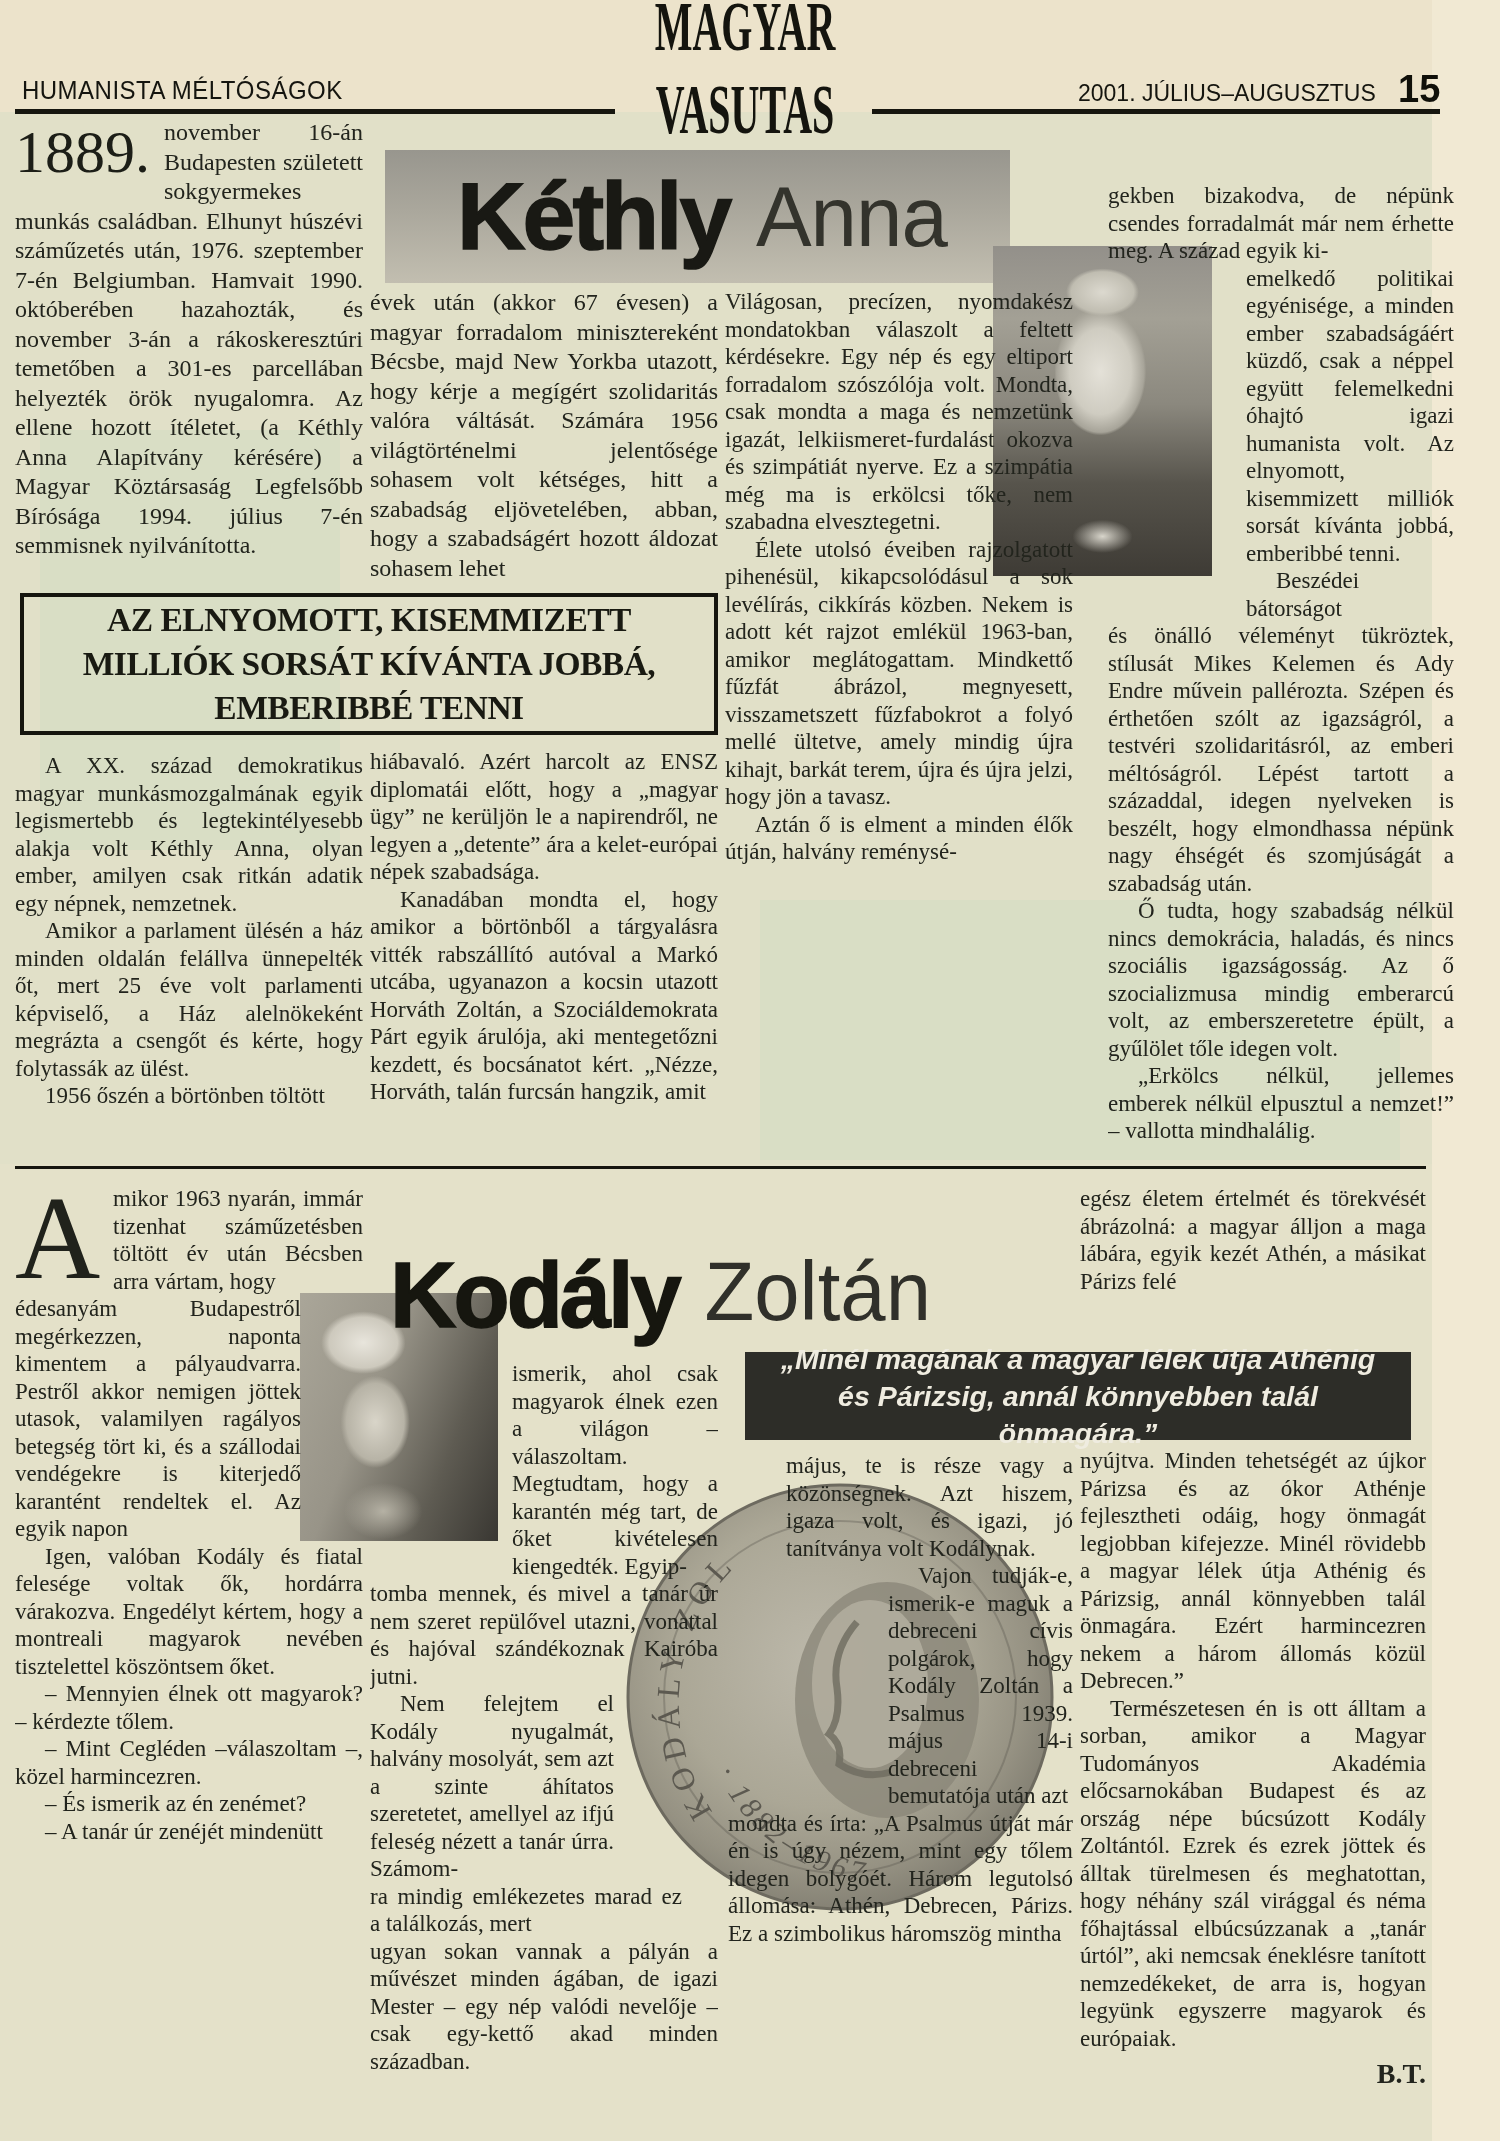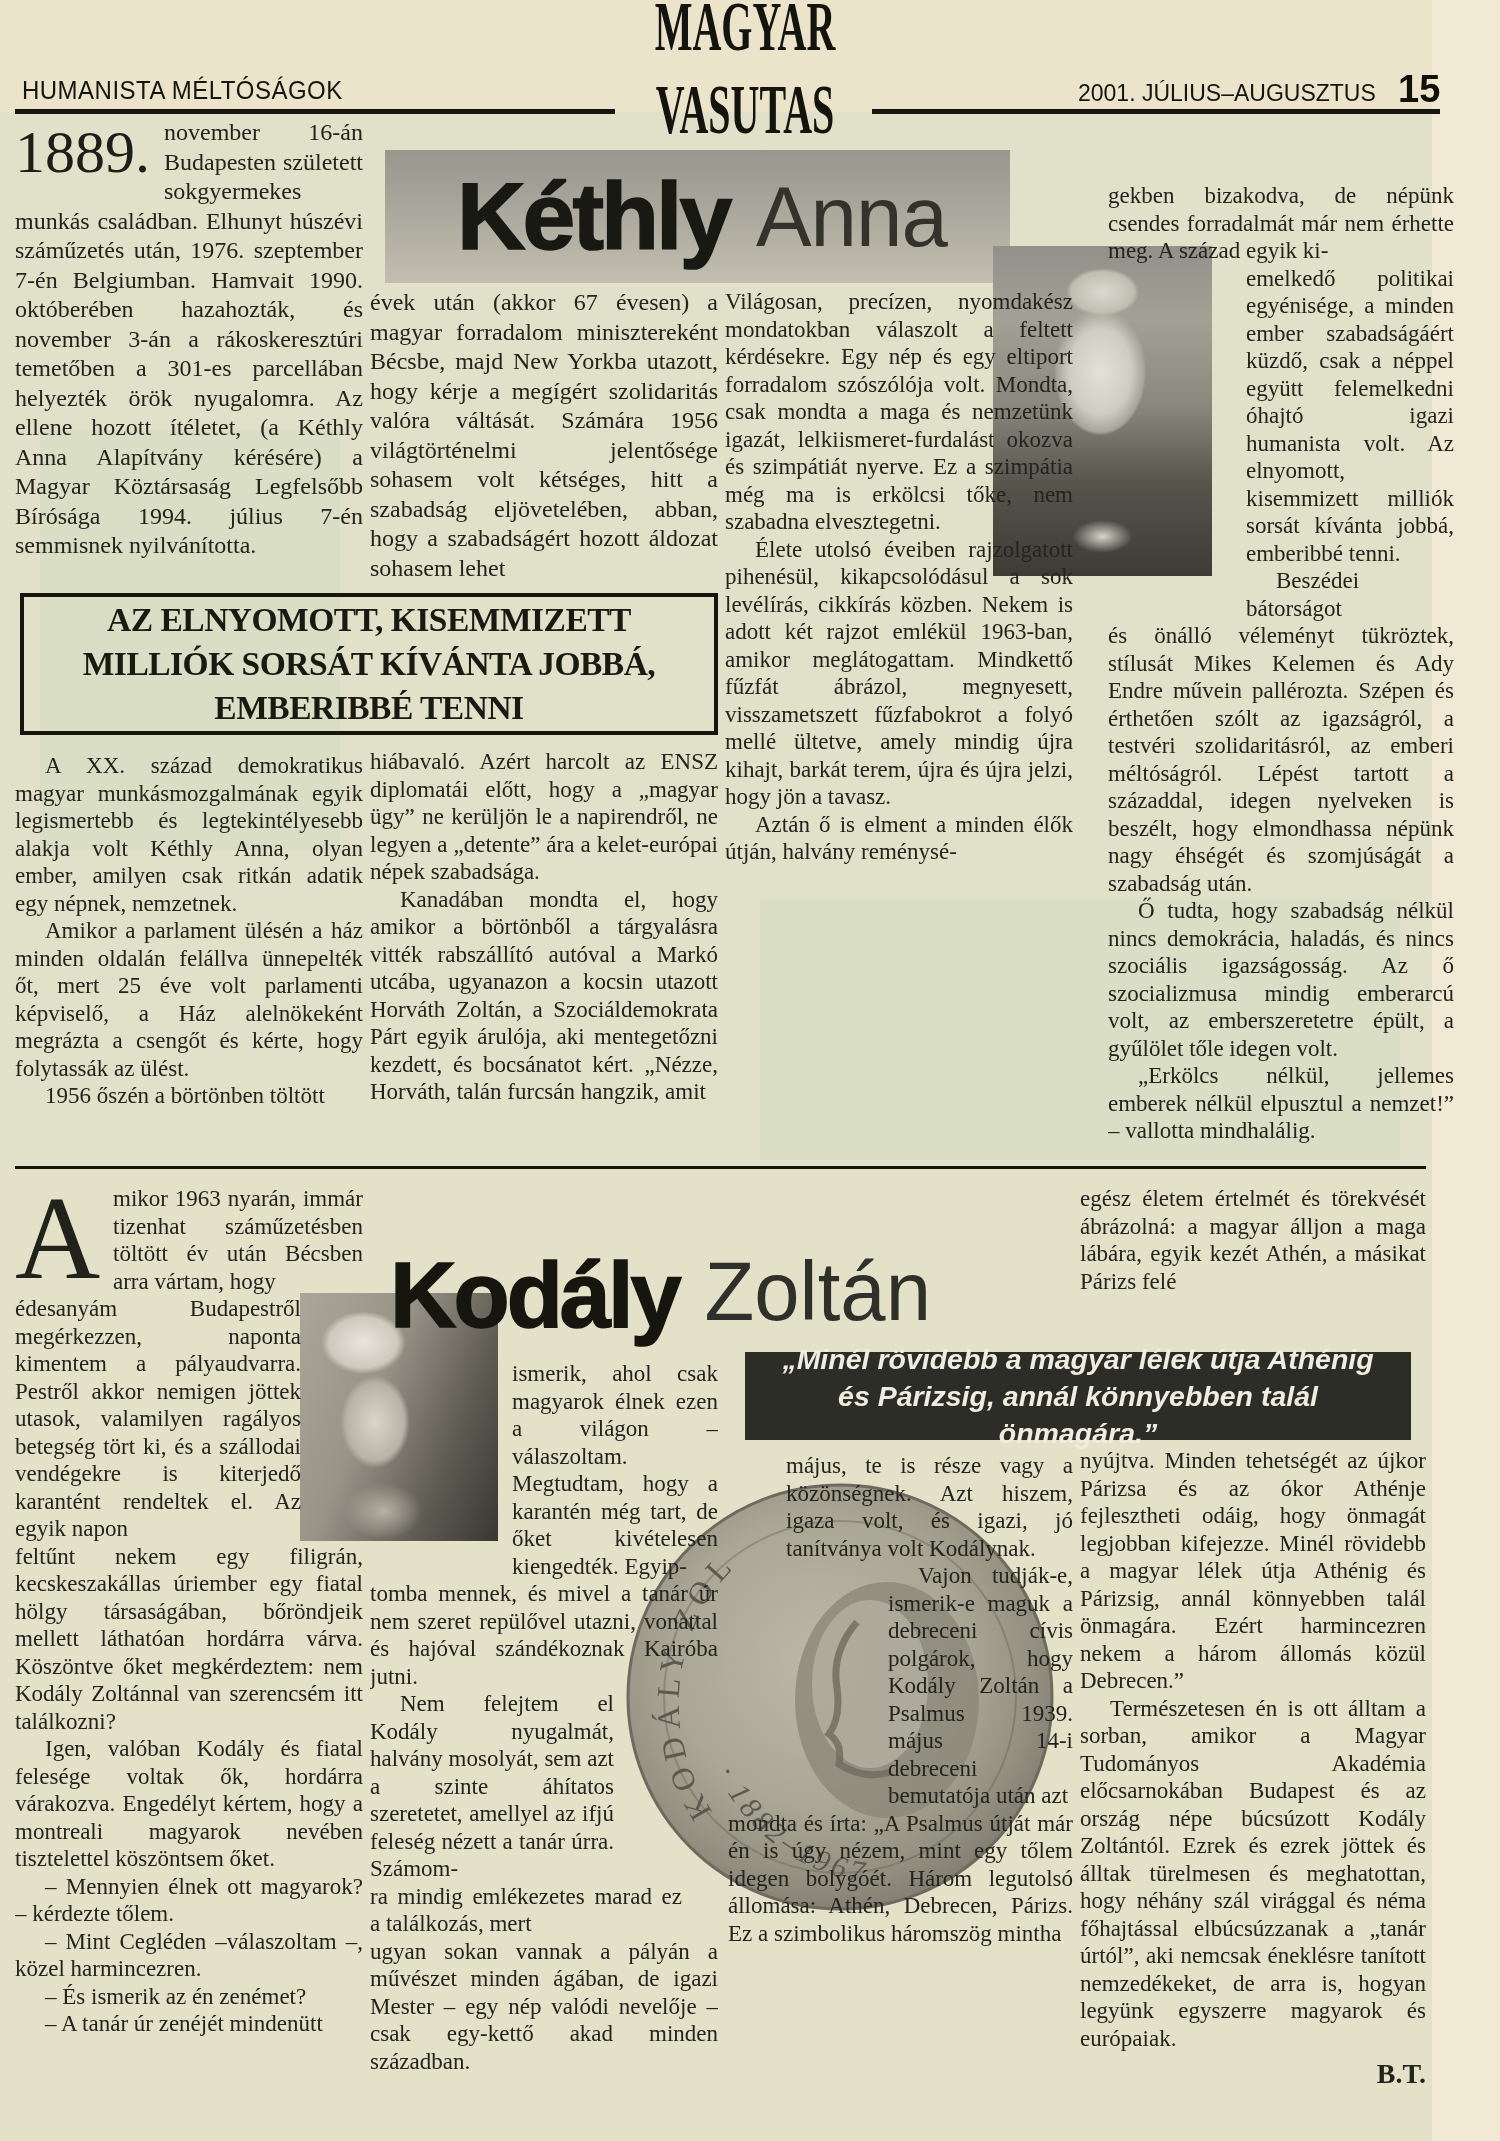--- a/index.html
+++ b/index.html
@@ -157,31 +157,30 @@
     <path d="M88 330 A 192 192 0 0 1 110 85" fill="none" id="arcL"></path>
     <path d="M92 290 A 192 192 0 0 0 298 400" fill="none" id="arcB"></path>
     <text font-family="Liberation Serif, serif" font-size="32" letter-spacing="7" fill="#5c5950">
       <textPath href="#arcL">KODÁLY ZOLTÁN</textPath>
     </text>
     <text font-family="Liberation Serif, serif" font-size="30" letter-spacing="4" fill="#5c5950" font-style="italic">
       <textPath href="#arcB">· 1882–1967 ·</textPath>
     </text>
   </svg>
 
-  <div class="quotebox">„Minél rövidebb a magyar lélek útja Athénig és Párizsig, annál könnyebben talál önmagára.”</div>
+  <div class="quotebox">„Minél magának a magyar lélek útja Athénig és Párizsig, annál könnyebben talál önmagára.”</div>
 
   <div class="abs txt s2" style="left:15px;top:1185px;width:348px;height:950px;overflow:hidden;">
     <div>
       <span class="dropcap">A</span>
       <span>mikor 1963 nyarán, immár tizenhat száműzetésben töltött év után Bécsben arra vártam, hogy</span>
     </div>
     <div style="clear:none;width:286px;">
       <p>édesanyám Budapestről megérkezzen, naponta kimentem a pályaudvarra. Pestről akkor nemigen jöttek utasok, valamilyen ragályos betegség tört ki, és a szállodai vendégekre is kiterjedő karantént rendeltek el. Az egyik napon</p>
     </div>
-    <p>feltűnt nekem egy filigrán, kecskeszakállas úriember egy fiatal hölgy társaságában, bőröndjeik mellett láthatóan hordárra várva. Köszöntve őket megkérdeztem: nem Kodály Zoltánnal van szerencsém itt találkozni?</p>
     <p class="ind">Igen, valóban Kodály és fiatal felesége voltak ők, hordárra várakozva. Engedélyt kértem, hogy a montreali magyarok nevében tisztelettel köszöntsem őket.</p>
     <p class="ind">– Mennyien élnek ott magyarok? – kérdezte tőlem.</p>
     <p class="ind">– Mint Cegléden –válaszoltam –, közel harmincezren.</p>
     <p class="ind">– És ismerik az én zenémet?</p>
     <p class="ind">– A tanár úr zenéjét mindenütt</p>
   </div>
 
   <div class="abs txt s2" style="left:370px;top:1185px;width:348px;height:950px;overflow:hidden;padding-top:175px;box-sizing:border-box;">
     <div style="margin-left:142px;">
       <p>ismerik, ahol csak magyarok élnek ezen a világon – válaszoltam. Megtudtam, hogy a karantén még tart, de őket kivételesen kiengedték. Egyip-</p>

